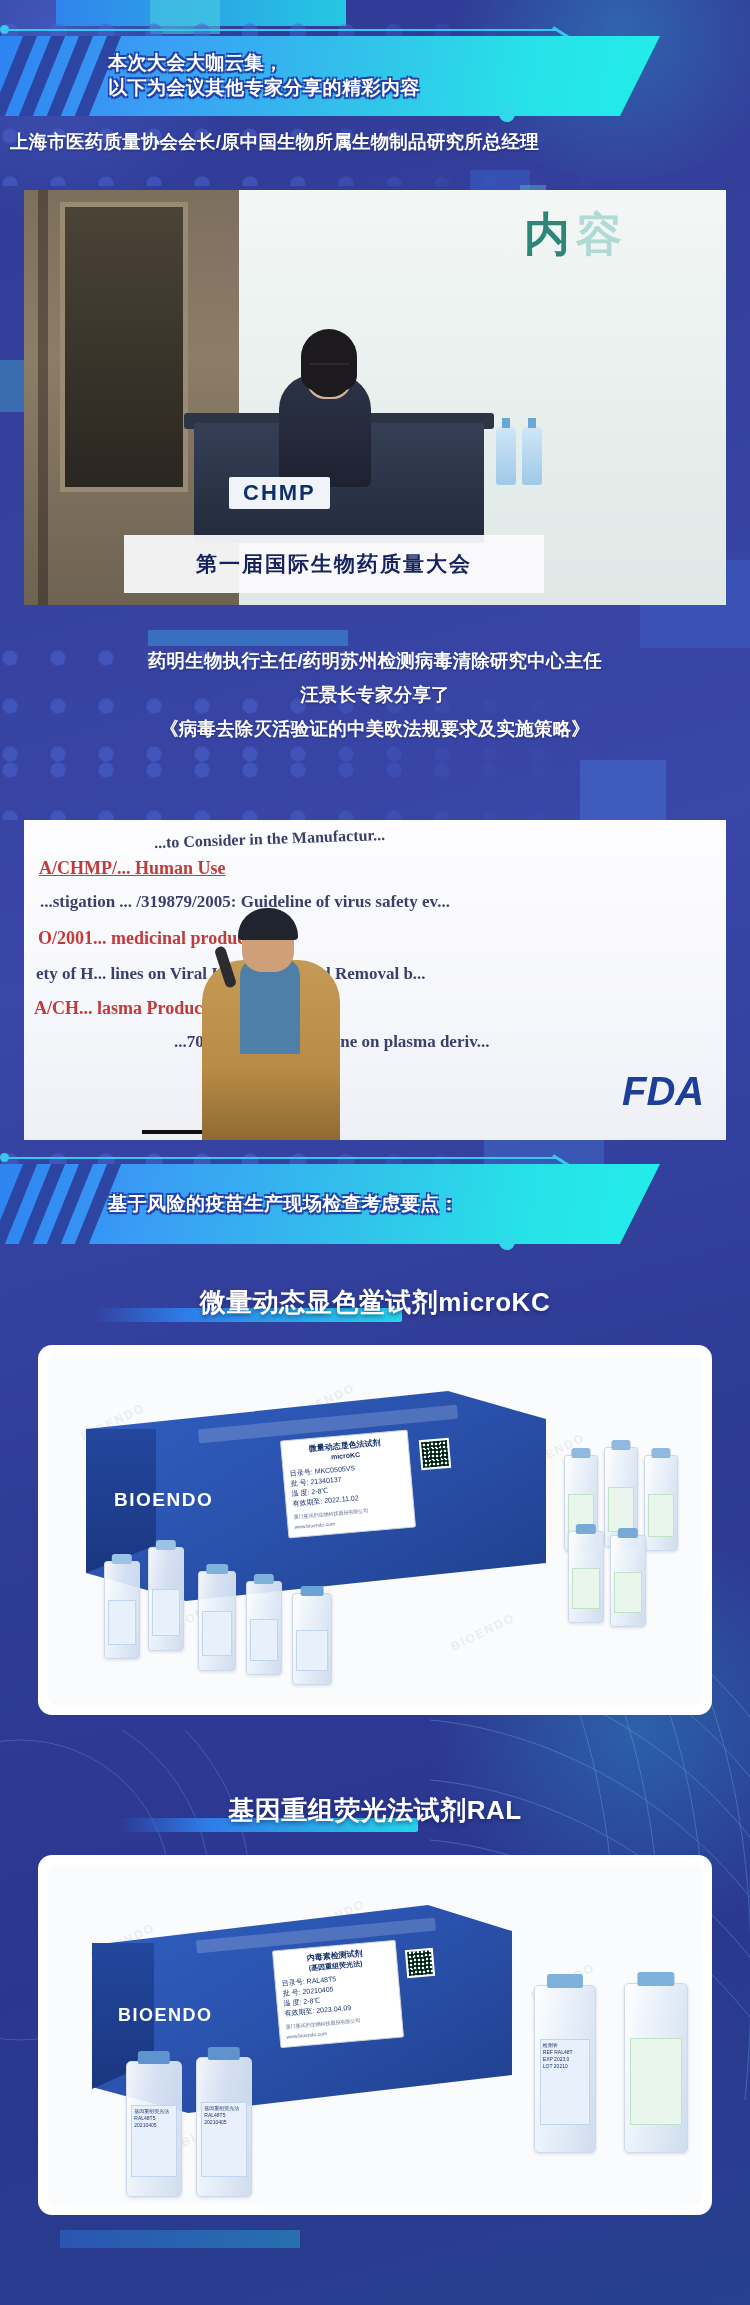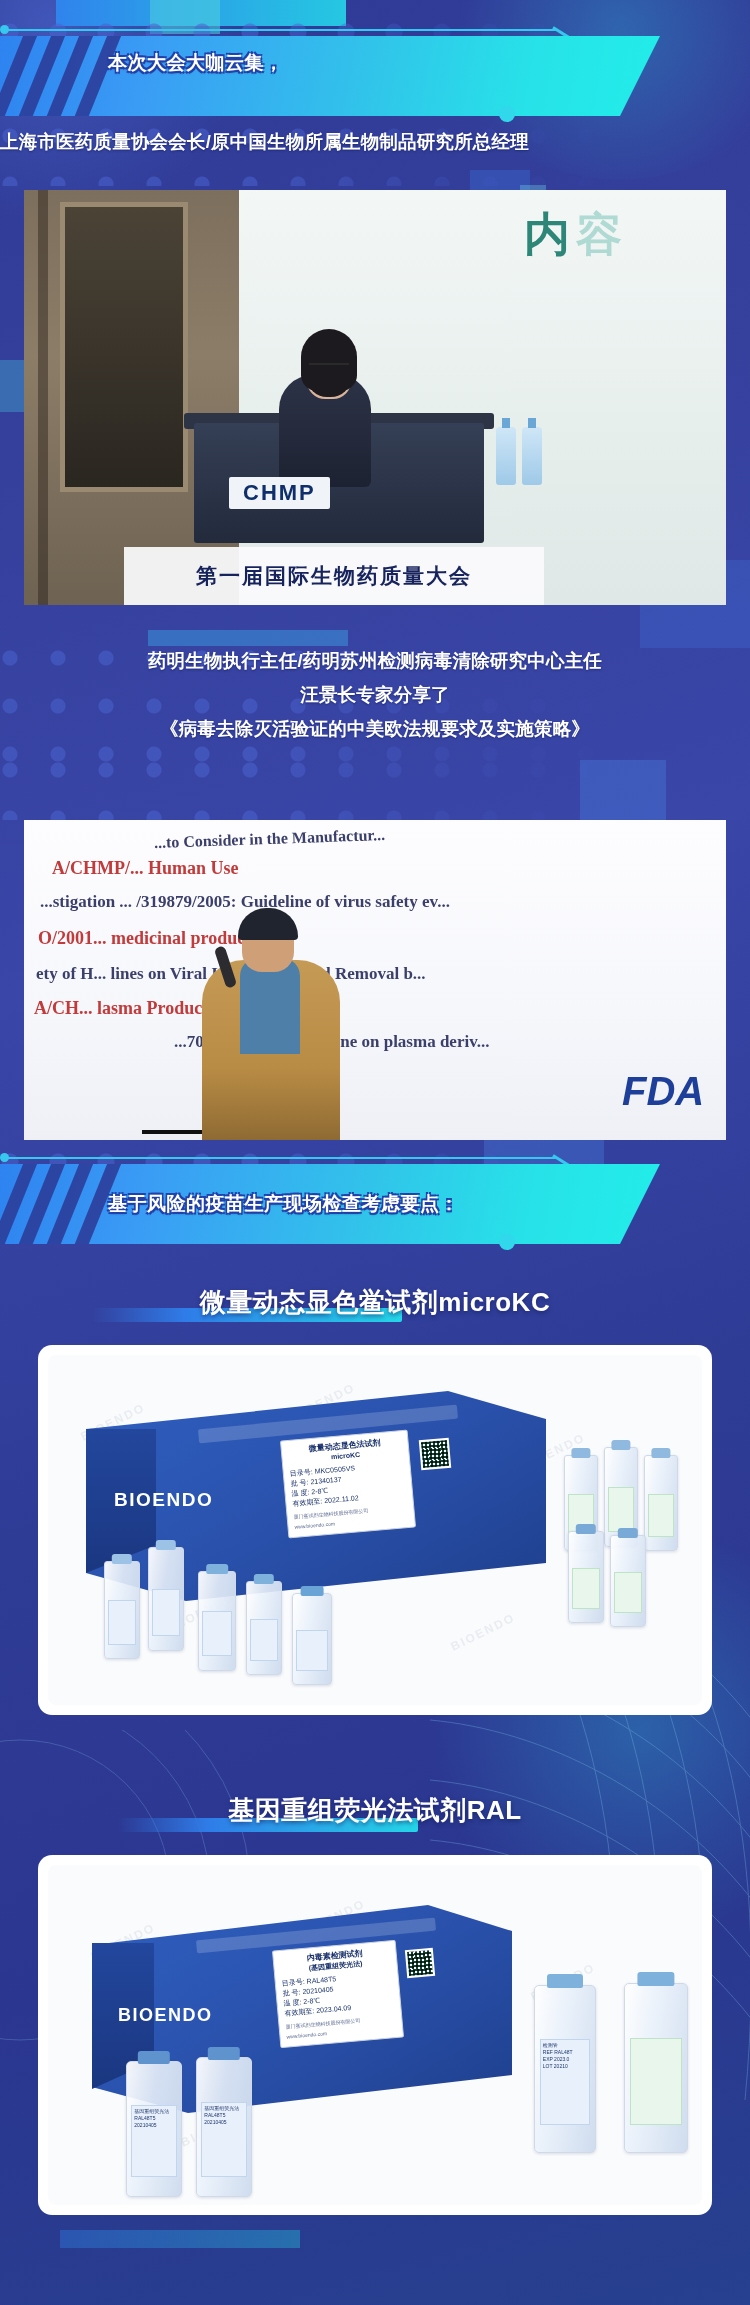--- a/index.html
+++ b/index.html
@@ -143,21 +143,21 @@
     left: 0;
     width: 750px;
     color: #ffffff;
     font-weight: 700;
     font-size: 18.5px;
     line-height: 32px;
     letter-spacing: .2px;
     text-shadow: 0 1px 2px rgba(18,30,95,.65);
     text-align: center;
   }
-  .lead.l-left { text-align: left; }
+  .lead.l-left { text-align: left; padding-left: 10px; }
 
   
   .photo {
     position: absolute;
     overflow: hidden;
     background: #1d2440;
   }
 
   
   .p1 { left: 24px; top: 190px; width: 702px; height: 415px; }
@@ -198,21 +198,21 @@
   .p1 .podium-top {
     position: absolute; left: 160px; bottom: 176px; width: 310px; height: 16px;
     background: #2c3446; border-radius: 3px;
   }
   .p1 .iboc {
     position: absolute; left: 205px; bottom: 96px;
     color: #0e2f6b; font-size: 22px; font-weight: 700; letter-spacing: 2px;
     background: #f0f3f8; padding: 3px 14px; border-radius: 2px;
   }
   .p1 .strip {
-    position: absolute; left: 100px; bottom: 0; width: 420px; height: 58px;
+    position: absolute; left: 100px; bottom: 12px; width: 420px; height: 58px;
     background: rgba(250,250,252,.94);
     display: flex; align-items: center; justify-content: center;
   }
   .p1 .strip b {
     color: #16235c; font-size: 21px; font-weight: 700; letter-spacing: 2px;
   }
   .p1 .speaker-body {
     position: absolute; left: 255px; bottom: 118px; width: 92px; height: 112px;
     background: linear-gradient(180deg,#2d3347 0%, #1d2232 100%);
     border-radius: 34px 34px 6px 6px;
@@ -456,20 +456,21 @@
     </div>
     <div class="banner-shape"></div>
     <div class="banner-stripes">
       <i style="left:6px"></i>
         <i style="left:34px"></i>
         <i style="left:62px"></i>
         <i style="left:90px"></i>
     </div>
     <div class="banner-tail-dot"></div>
     <div class="banner-text" style="top:28px;">本次大会大咖云集，</div>
+    <div class="banner-text" style="top:53px;">以下为会议其他专家分享的精彩内容</div>
   </div>
 
   <div class="lead l-left" style="top:126px;">上海市医药质量协会会长/原中国生物所属生物制品研究所总经理</div>
 
   <div class="photo p1">
     <div class="wall"></div>
     <div class="doorframe"></div>
     <div class="screen">
       <div class="slide-title">内<span class="fade">容</span></div>
     </div>
@@ -487,21 +488,21 @@
     </div>
   </div>
 
   <div class="lead" style="top:679px;">汪景长专家分享了</div>
   <div class="lead" style="top:645px;">药明生物执行主任/药明苏州检测病毒清除研究中心主任</div>
   <div class="lead" style="top:713px;">《病毒去除灭活验证的中美欧法规要求及实施策略》</div>
 
   <div class="photo p2">
     <div class="bg"></div>
     <div class="txt" style="left:130px; top:10px; font-size:16px; transform:rotate(-2deg);">...to Consider in the Manufactur...</div>
-    <div class="txt red" style="left:28px; top:38px; font-size:18px;">A/CHMP/... Human Use</div>
+    <div class="txt red" style="left:15px; top:38px; font-size:18px;text-decoration:underline;">A/CHMP/... Human Use</div>
     <div class="txt" style="left:16px; top:72px; font-size:17px;">...stigation ... /319879/2005: Guideline of virus safety ev...</div>
     <div class="txt red" style="left:14px; top:108px; font-size:18px;">O/2001... medicinal products</div>
     <div class="txt" style="left:12px; top:144px; font-size:17px;">ety of H... lines on Viral Inactivation and Removal b...</div>
     <div class="txt red" style="left:10px; top:178px; font-size:18px;">A/CH... lasma Products</div>
     <div class="txt" style="left:150px; top:212px; font-size:17px;">...706271/2010: Guideline on plasma deriv...</div>
     <div class="logo-ring"></div>
     <div class="black-bar"></div>
     <div class="man-body"></div>
     <div class="man-shirt"></div>
     <div class="man-head"></div>

